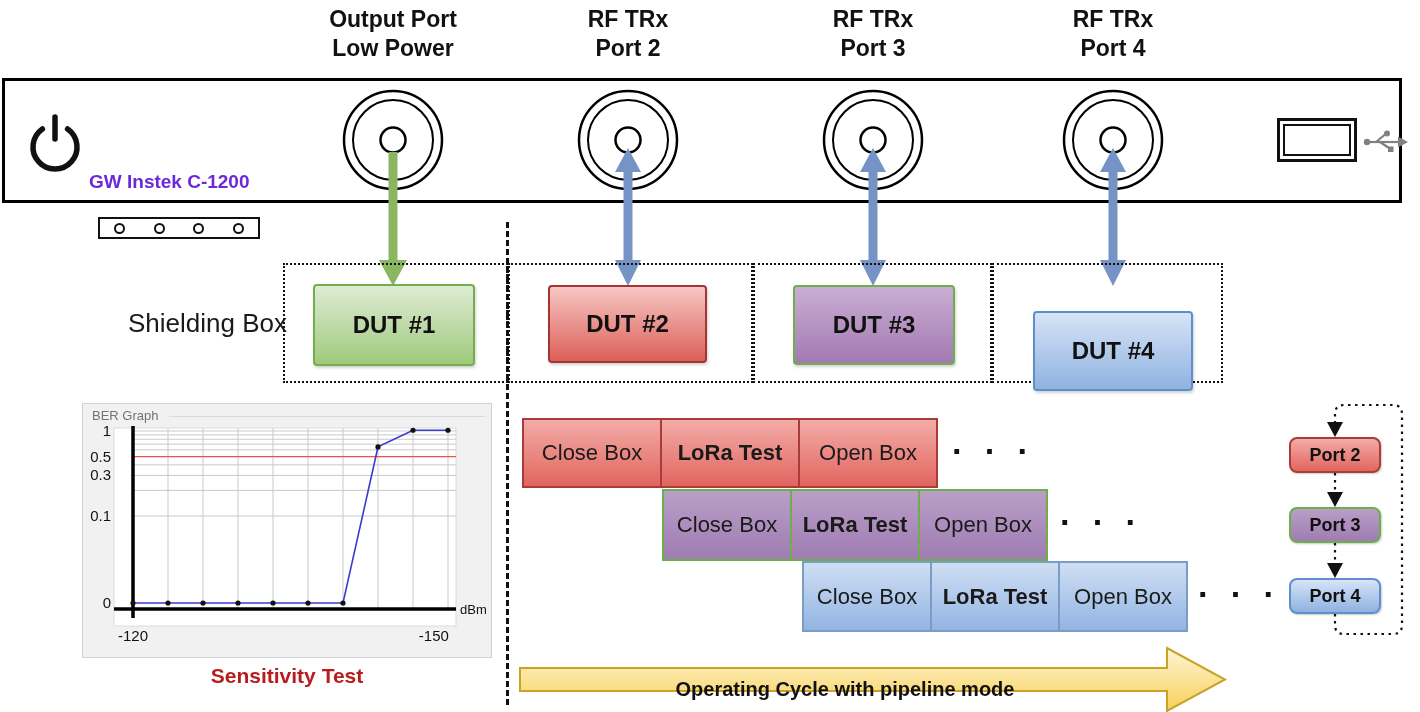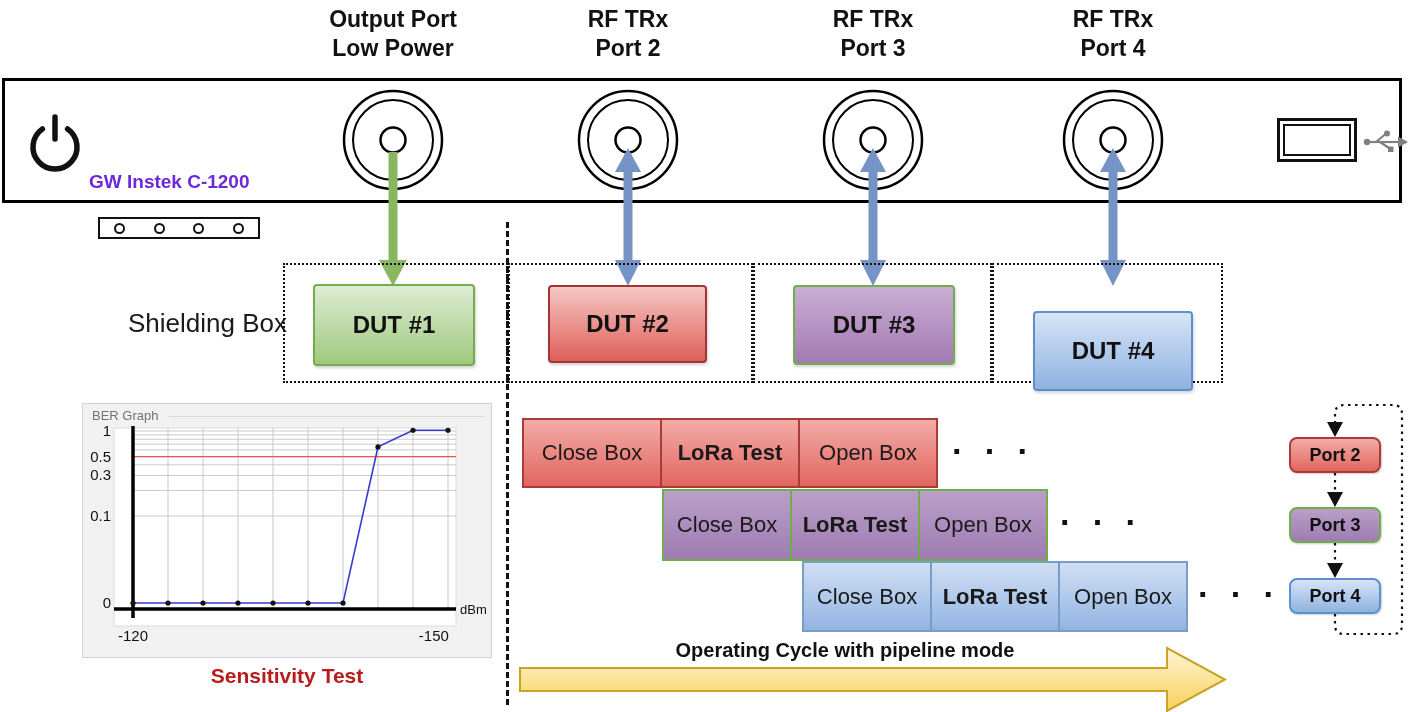--- a/index.html
+++ b/index.html
@@ -73,21 +73,21 @@
 
   
   .cycle-port{position:absolute;left:1289px;width:92px;height:36px;border-radius:8px;
               display:flex;align-items:center;justify-content:center;font-weight:bold;
               font-size:18px;color:#111;box-sizing:border-box;
               box-shadow:1px 1px 2px rgba(0,0,0,0.2);}
   #cycle-port-2{top:437px;border:2.2px solid #a83c38;background:linear-gradient(#f3aca8,#e2655f);}
   #cycle-port-3{top:507px;border:2.2px solid #6fae49;background:linear-gradient(#b99fc7,#9f7cb3);}
   #cycle-port-4{top:578px;border:2.2px solid #5e8fcd;background:linear-gradient(#d6e4f7,#8fb2e0);}
 
-  #operating-label{position:absolute;left:525px;top:639px;width:640px;text-align:center;
+  #operating-label{position:absolute;left:525px;top:678px;width:640px;text-align:center;
                    font-weight:bold;font-size:20px;color:#111;}
 </style>
 </head>
 <body>
 
 <div id="stage">
 
   <div class="port-label" style="left:283px;">
     <div>Output Port</div>
     <div>Low Power</div>

